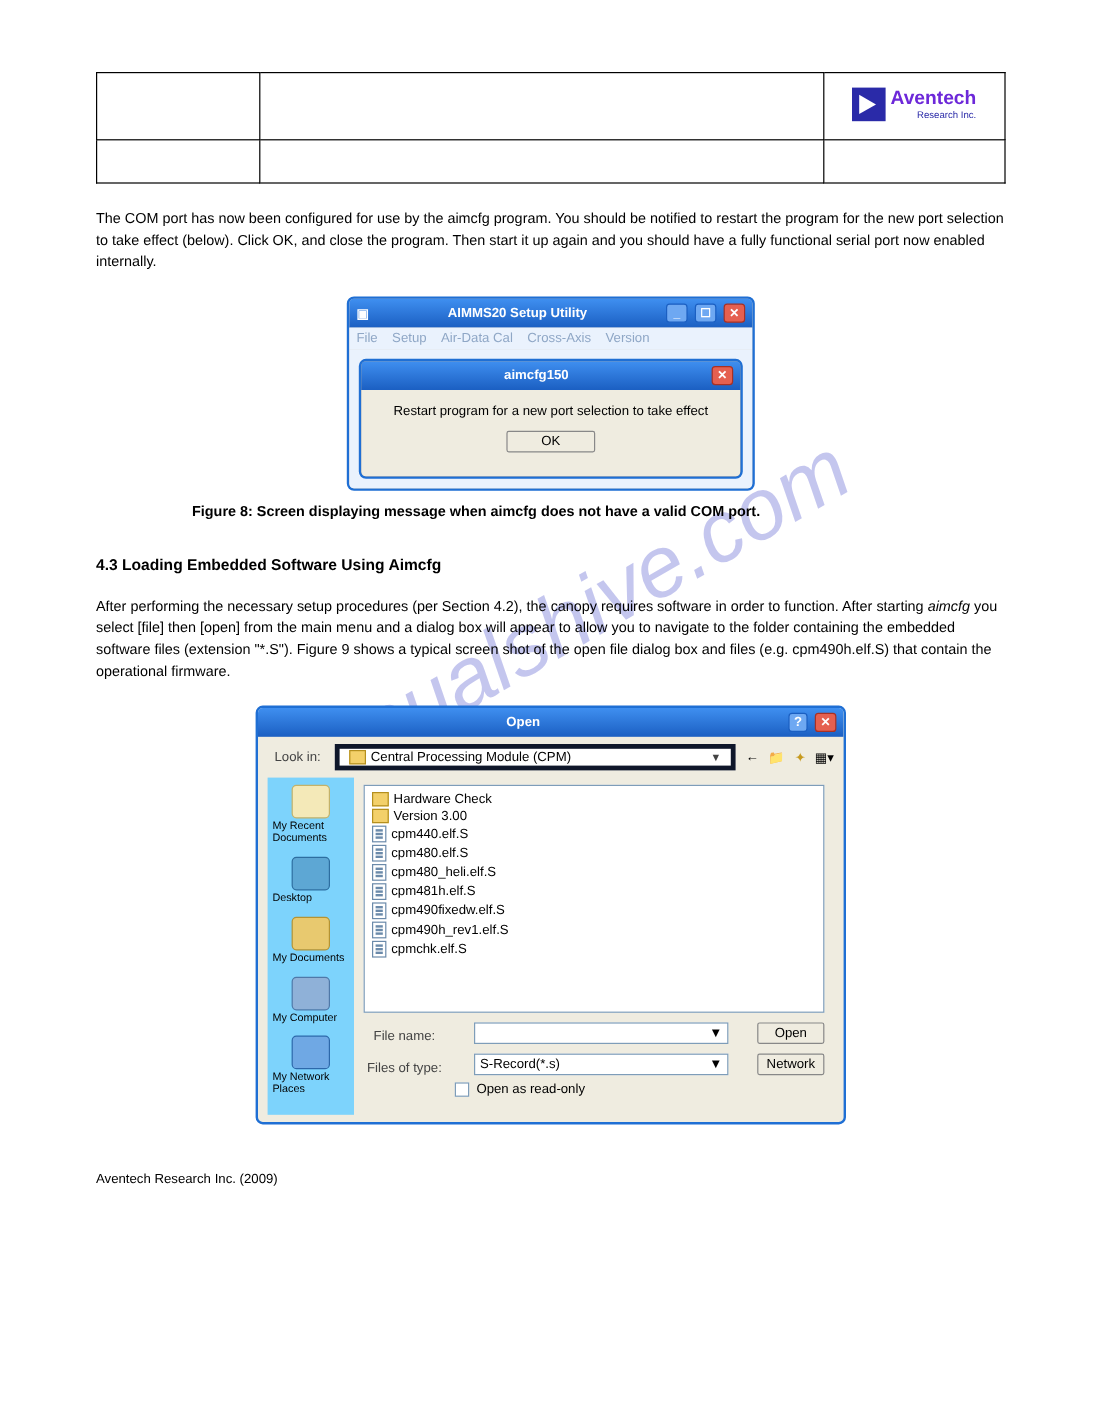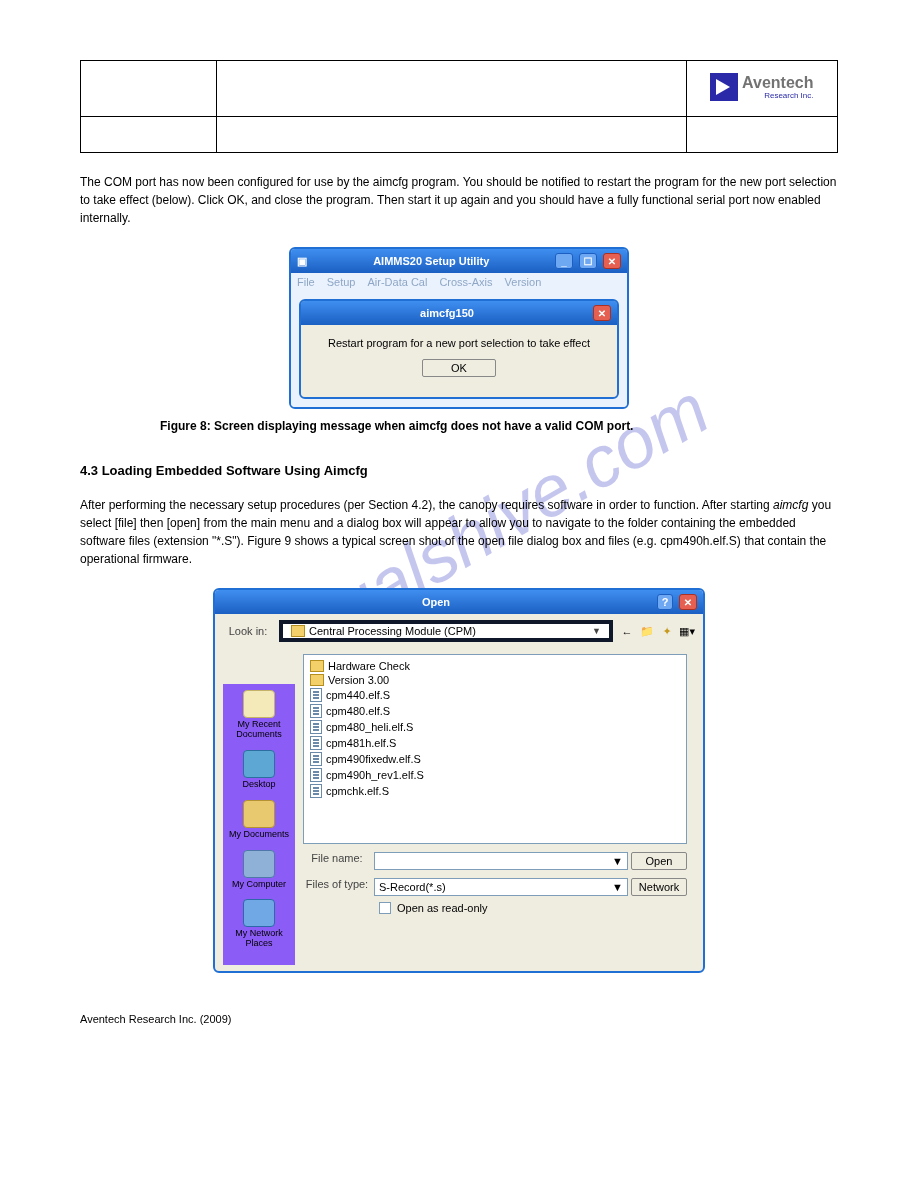--- a/index.html
+++ b/index.html
@@ -30,21 +30,21 @@
   .header-table .c2 { width: 62%; }
   .header-table .c3 { width: 20%; text-align: center; }
   .logo-wrap { display:inline-flex; align-items:center; gap:4px; }
   .logo-ico {
     width:28px; height:28px; background:#2a2aa8; position:relative;
   }
   .logo-ico::after {
     content:""; position:absolute; left:6px; top:6px;
     border-left:14px solid #fff; border-top:8px solid transparent; border-bottom:8px solid transparent;
   }
-  .logo-txt { color:#737373; font-weight:bold; font-size:16px; line-height:1; }
+  .logo-txt { color:#6d28d9; font-weight:bold; font-size:16px; line-height:1; }
   .logo-sub { color:#2a2aa8; font-size:8px; display:block; text-align:right;}
   .body-text { font-size:12px; line-height:1.5; margin:18px 0; }
   .fig-wrap { text-align:center; margin: 20px 0 10px; }
   .fig-cap { font-weight:bold; font-size:12px; margin:8px 0 30px; text-align:left; padding-left:80px; }
   .h3 { font-weight:bold; font-size:13px; margin:20px 0 10px; }
 
   
   .watermark {
     position:absolute; left:50%; top:50%; transform:translate(-50%,-50%) rotate(-30deg);
     font-size:72px; color:#5a5ed0; opacity:.35; font-style:italic; pointer-events:none;
@@ -78,21 +78,21 @@
     border:1px solid #888; border-radius:2px; font-size:11px; display:inline-block;
   }
 
   
   .open-dlg {
     width: 492px; margin:0 auto; border:2px solid #1f6fd4; border-radius:6px;
     overflow:hidden; font-family: Tahoma, sans-serif; font-size:11px; background:#efece0;
   }
   .open-body { display:flex; }
   .places {
-    width:72px; background:#8b5cf6; padding:6px 4px; text-align:center;margin-top:36px;
+    width:72px; background:#7dd3fc; padding:6px 4px; text-align:left;
   }
   .place { margin-bottom:10px; }
   .place .pico { width:32px; height:28px; margin:0 auto 2px; border-radius:4px; }
   .p1 { background:#f4e9b8; border:1px solid #c4b269;}
   .p2 { background:#5da7d4; border:1px solid #2d6ea0;}
   .p3 { background:#e8c96f; border:1px solid #b59332;}
   .p4 { background:#8fb1d8; border:1px solid #4f78a8;}
   .p5 { background:#6fa8e4; border:1px solid #2d68aa;}
   .place .plabel { font-size:9px; line-height:1.1; }
   .main-col { flex:1; padding:6px 8px 8px; }
@@ -112,21 +112,21 @@
   .fico-folder {
     width:14px; height:12px; background:#f3d06a; border:1px solid #b58f1e;
   }
   .fico-file {
     width:12px; height:14px; background:#fff; border:1px solid #6b8aaa; position:relative;
   }
   .fico-file::before {
     content:""; position:absolute; top:2px; left:2px; right:2px; height:2px; background:#6b8aaa;
     box-shadow:0 3px 0 #6b8aaa, 0 6px 0 #6b8aaa;
   }
-  .form-row { display:flex; align-items:flex-start; gap:3px; margin-top:8px;}
+  .form-row { display:flex; align-items:flex-end; gap:24px; margin-top:8px;}
   .form-row .lbl { width:68px; color:#444; }
   .text-input {
     flex:1; background:#fff; border:1px solid #7e9db9; height:18px; padding:0 4px;
     display:flex; align-items:center; justify-content:space-between;
   }
   .btn {
     width:56px; padding:2px 0; text-align:center; background:#efece0;
     border:1px solid #888; border-radius:2px; font-size:11px;
   }
   .chk-row { display:flex; align-items:center; gap:6px; margin-top:6px; padding-left:76px;}

